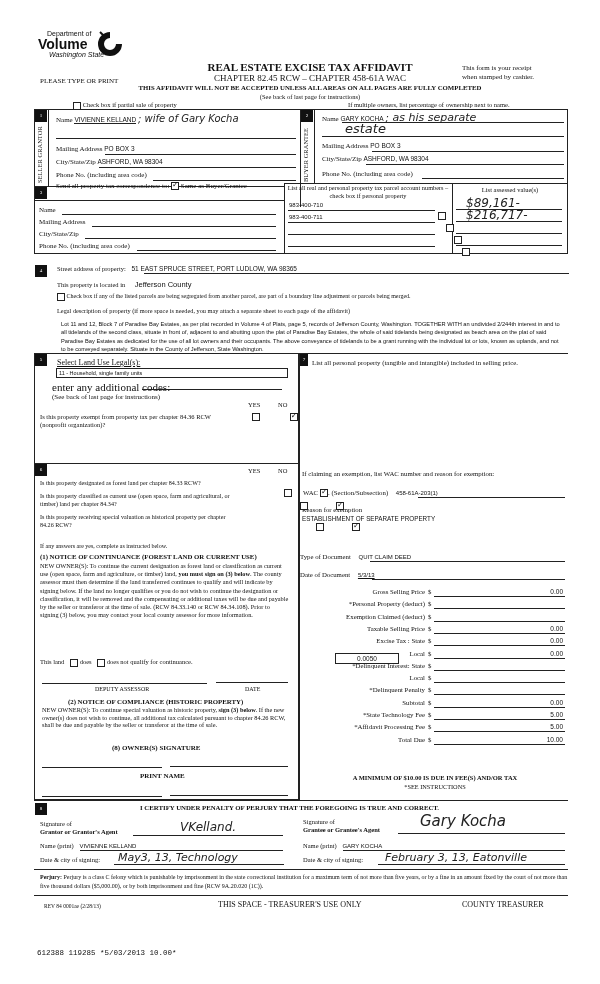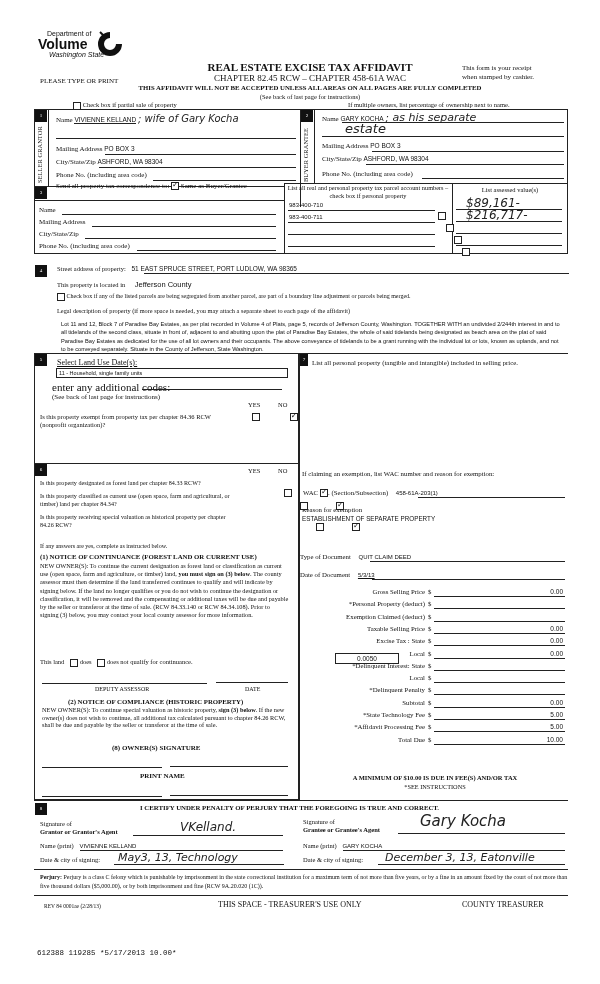--- a/index.html
+++ b/index.html
@@ -144,21 +144,21 @@
   <span>Check box if any of the listed parcels are being segregated from another parcel, are part of a boundary line adjustment or parcels being merged.</span>
 </div>
 <div class="abs" style="left:57px;top:307px;font-size:6.3px;">Legal description of property (if more space is needed, you may attach a separate sheet to each page of the affidavit)</div>
 <div class="abs sans" style="left:61px;top:320px;width:500px;font-size:5.7px;line-height:8.3px;">Lot 11 and 12, Block 7 of Paradise Bay Estates, as per plat recorded in Volume 4 of Plats, page 5, records of Jefferson County, Washington.  TOGETHER WITH an undivided 2/244th interest in and to all tidelands of the second class, situate in front of, adjacent to and abutting upon the plat of Paradise Bay Estates, the whole of said tidelands being designated as beach area on the plat of said Paradise Bay Estates as dedicated for the use of all lot owners and their occupants.  The above conveyance of tidelands to be a grant running with the individual lot or lots, known as uplands, and not to be conveyed separately.  Situate in the County of Jefferson, State Washington.</div>
 
 
 <div class="abs box" style="left:34px;top:353px;width:264px;height:447px;border-right:none;"></div>
 <div class="abs" style="left:298px;top:353px;width:2px;height:447px;background:#222;"></div>
 <div class="abs" style="left:298px;top:353px;width:270px;height:1px;background:#222;"></div>
 <div class="num" style="left:35px;top:354px;">5</div>
-<div class="abs" style="left:57px;top:358px;font-size:8px;text-decoration:underline;">Select Land Use Date(s):</div>
+<div class="abs" style="left:57px;top:358px;font-size:8px;text-decoration:underline;">Select Land Use Legal(s):</div>
 <div class="abs box sans" style="left:56px;top:368px;width:232px;height:10px;font-size:5.5px;padding-left:2px;line-height:9px;">11 - Household, single family units</div>
 <div class="abs" style="left:52px;top:381px;font-size:11px;">enter any additional codes:</div>
 <div class="abs line" style="left:142px;top:389px;width:140px;"></div>
 <div class="abs" style="left:52px;top:393px;font-size:7px;">(See back of last page for instructions)</div>
 <div class="abs bold" style="left:248px;top:401px;font-size:6.5px;font-weight:normal;">YES</div>
 <div class="abs" style="left:278px;top:401px;font-size:6.5px;">NO</div>
 <div class="abs" style="left:40px;top:413px;width:185px;font-size:6.5px;line-height:8px;">Is this property exempt from property tax per chapter 84.36 RCW (nonprofit organization)?</div>
 <span class="cb abs" style="left:252px;top:413px;"></span>
 <span class="cb abs checked" style="left:280px;top:413px;"></span>
 <div class="abs" style="left:34px;top:463px;width:264px;height:1px;background:#222;"></div>
@@ -250,30 +250,30 @@
   <div class="bold">Grantee or Grantee's Agent</div>
 </div>
 <div class="abs hand" style="left:420px;top:812px;font-size:15px;">Gary Kocha</div>
 <div class="abs line" style="left:398px;top:833px;width:167px;"></div>
 <div class="abs" style="left:303px;top:842px;font-size:6.5px;">
   <span>Name (print)</span>
   <span class="fill" style="margin-left:4px;font-size:6px;">GARY KOCHA</span>
 </div>
 <div class="abs line" style="left:343px;top:850px;width:222px;"></div>
 <div class="abs" style="left:303px;top:856px;font-size:6.5px;">Date &amp; city of signing:</div>
-<div class="abs hand" style="left:385px;top:851px;font-size:11px;">December 3, 13, Eatonville</div>
+<div class="abs hand" style="left:385px;top:851px;font-size:11px;">February 3, 13, Eatonville</div>
 <div class="abs line" style="left:378px;top:864px;width:187px;"></div>
 
 <div class="abs" style="left:34px;top:869px;width:534px;height:1px;background:#222;"></div>
 <div class="abs" style="left:40px;top:873px;width:528px;font-size:6px;line-height:8.5px;">
   <span class="bold">Perjury:</span>
   <span>Perjury is a class C felony which is punishable by imprisonment in the state correctional institution for a maximum term of not more than five years, or by a fine in an amount fixed by the court of not more than five thousand dollars ($5,000.00), or by both imprisonment and fine (RCW 9A.20.020 (1C)).</span>
 </div>
 <div class="abs" style="left:34px;top:895px;width:534px;height:1px;background:#222;"></div>
 
 
 <div class="abs" style="left:44px;top:903px;font-size:5.5px;">REV 84 0001ae (2/28/13)</div>
 <div class="abs" style="left:218px;top:900px;font-size:8px;text-align:right;">THIS SPACE - TREASURER'S USE ONLY</div>
 <div class="abs" style="left:462px;top:900px;font-size:8px;">COUNTY TREASURER</div>
-<div class="abs mono" style="left:37px;top:949px;font-size:7.5px;">612388 119285 *5/17/2013 10.00*</div>
+<div class="abs mono" style="left:37px;top:949px;font-size:7.5px;">612388 119285 *5/03/2013 10.00*</div>
 
 <div class="abs fill" style="left:289px;top:202px;font-size:6px;">983-400-710</div><div class="abs line" style="left:288px;top:210px;width:147px;"></div><span class="abs cb" style="left:438px;top:203px;"></span><div class="abs hand" style="left:466px;top:196px;font-size:12px;">$89,161-</div><div class="abs line" style="left:456px;top:209px;width:106px;"></div><div class="abs fill" style="left:289px;top:214px;font-size:6px;">983-400-711</div><div class="abs line" style="left:288px;top:222px;width:147px;"></div><span class="abs cb" style="left:438px;top:215px;"></span><div class="abs hand" style="left:466px;top:208px;font-size:12px;">$216,717-</div><div class="abs line" style="left:456px;top:221px;width:106px;"></div><div class="abs fill" style="left:289px;top:226px;font-size:6px;"></div><div class="abs line" style="left:288px;top:234px;width:147px;"></div><span class="abs cb" style="left:438px;top:227px;"></span><div class="abs hand" style="left:466px;top:220px;font-size:12px;"></div><div class="abs line" style="left:456px;top:233px;width:106px;"></div><div class="abs fill" style="left:289px;top:238px;font-size:6px;"></div><div class="abs line" style="left:288px;top:246px;width:147px;"></div><span class="abs cb" style="left:438px;top:239px;"></span><div class="abs hand" style="left:466px;top:232px;font-size:12px;"></div><div class="abs line" style="left:456px;top:245px;width:106px;"></div><div class="abs" style="left:40px;top:480px;width:200px;font-size:6.1px;line-height:7.5px;">Is this property designated as forest land per chapter 84.33 RCW?</div><span class="abs cb" style="left:252px;top:480px;"></span><span class="abs cb checked" style="left:280px;top:480px;"></span><div class="abs" style="left:40px;top:493px;width:200px;font-size:6.1px;line-height:7.5px;">Is this property classified as current use (open space, farm and agricultural, or timber) land per chapter 84.34?</div><span class="abs cb" style="left:252px;top:493px;"></span><span class="abs cb checked" style="left:280px;top:493px;"></span><div class="abs" style="left:40px;top:514px;width:200px;font-size:6.1px;line-height:7.5px;">Is this property receiving special valuation as historical property per chapter 84.26 RCW?</div><span class="abs cb" style="left:252px;top:514px;"></span><span class="abs cb checked" style="left:280px;top:514px;"></span><div class="abs right" style="left:300px;top:588px;width:125px;font-size:6.8px;">Gross Selling Price</div><div class="abs" style="left:428px;top:588px;font-size:6.8px;">$</div><div class="abs line" style="left:434px;top:596px;width:131px;"></div><div class="abs right fill" style="left:470px;top:588px;width:93px;font-size:6.5px;">0.00</div><div class="abs right" style="left:300px;top:600.3px;width:125px;font-size:6.8px;">*Personal Property (deduct)</div><div class="abs" style="left:428px;top:600.3px;font-size:6.8px;">$</div><div class="abs line" style="left:434px;top:608.3px;width:131px;"></div><div class="abs right fill" style="left:470px;top:600.3px;width:93px;font-size:6.5px;"></div><div class="abs right" style="left:300px;top:612.6px;width:125px;font-size:6.8px;">Exemption Claimed (deduct)</div><div class="abs" style="left:428px;top:612.6px;font-size:6.8px;">$</div><div class="abs line" style="left:434px;top:620.6px;width:131px;"></div><div class="abs right fill" style="left:470px;top:612.6px;width:93px;font-size:6.5px;"></div><div class="abs right" style="left:300px;top:624.9px;width:125px;font-size:6.8px;">Taxable Selling Price</div><div class="abs" style="left:428px;top:624.9px;font-size:6.8px;">$</div><div class="abs line" style="left:434px;top:632.9px;width:131px;"></div><div class="abs right fill" style="left:470px;top:624.9px;width:93px;font-size:6.5px;">0.00</div><div class="abs right" style="left:300px;top:637.2px;width:125px;font-size:6.8px;">Excise Tax : State</div><div class="abs" style="left:428px;top:637.2px;font-size:6.8px;">$</div><div class="abs line" style="left:434px;top:645.2px;width:131px;"></div><div class="abs right fill" style="left:470px;top:637.2px;width:93px;font-size:6.5px;">0.00</div><div class="abs right" style="left:300px;top:649.5px;width:125px;font-size:6.8px;">Local</div><div class="abs" style="left:428px;top:649.5px;font-size:6.8px;">$</div><div class="abs line" style="left:434px;top:657.5px;width:131px;"></div><div class="abs right fill" style="left:470px;top:649.5px;width:93px;font-size:6.5px;">0.00</div><div class="abs right" style="left:300px;top:661.8px;width:125px;font-size:6.8px;">*Delinquent Interest: State</div><div class="abs" style="left:428px;top:661.8px;font-size:6.8px;">$</div><div class="abs line" style="left:434px;top:669.8px;width:131px;"></div><div class="abs right fill" style="left:470px;top:661.8px;width:93px;font-size:6.5px;"></div><div class="abs right" style="left:300px;top:674.1px;width:125px;font-size:6.8px;">Local</div><div class="abs" style="left:428px;top:674.1px;font-size:6.8px;">$</div><div class="abs line" style="left:434px;top:682.1px;width:131px;"></div><div class="abs right fill" style="left:470px;top:674.1px;width:93px;font-size:6.5px;"></div><div class="abs right" style="left:300px;top:686.4px;width:125px;font-size:6.8px;">*Delinquent Penalty</div><div class="abs" style="left:428px;top:686.4px;font-size:6.8px;">$</div><div class="abs line" style="left:434px;top:694.4px;width:131px;"></div><div class="abs right fill" style="left:470px;top:686.4px;width:93px;font-size:6.5px;"></div><div class="abs right" style="left:300px;top:698.7px;width:125px;font-size:6.8px;">Subtotal</div><div class="abs" style="left:428px;top:698.7px;font-size:6.8px;">$</div><div class="abs line" style="left:434px;top:706.7px;width:131px;"></div><div class="abs right fill" style="left:470px;top:698.7px;width:93px;font-size:6.5px;">0.00</div><div class="abs right" style="left:300px;top:711px;width:125px;font-size:6.8px;">*State Technology Fee</div><div class="abs" style="left:428px;top:711px;font-size:6.8px;">$</div><div class="abs line" style="left:434px;top:719px;width:131px;"></div><div class="abs right fill" style="left:470px;top:711px;width:93px;font-size:6.5px;">5.00</div><div class="abs right" style="left:300px;top:723.3px;width:125px;font-size:6.8px;">*Affidavit Processing Fee</div><div class="abs" style="left:428px;top:723.3px;font-size:6.8px;">$</div><div class="abs line" style="left:434px;top:731.3px;width:131px;"></div><div class="abs right fill" style="left:470px;top:723.3px;width:93px;font-size:6.5px;">5.00</div><div class="abs right" style="left:300px;top:735.6px;width:125px;font-size:6.8px;">Total Due</div><div class="abs" style="left:428px;top:735.6px;font-size:6.8px;">$</div><div class="abs line" style="left:434px;top:743.6px;width:131px;"></div><div class="abs right fill" style="left:470px;top:735.6px;width:93px;font-size:6.5px;">10.00</div>
 
 
 </body></html>

